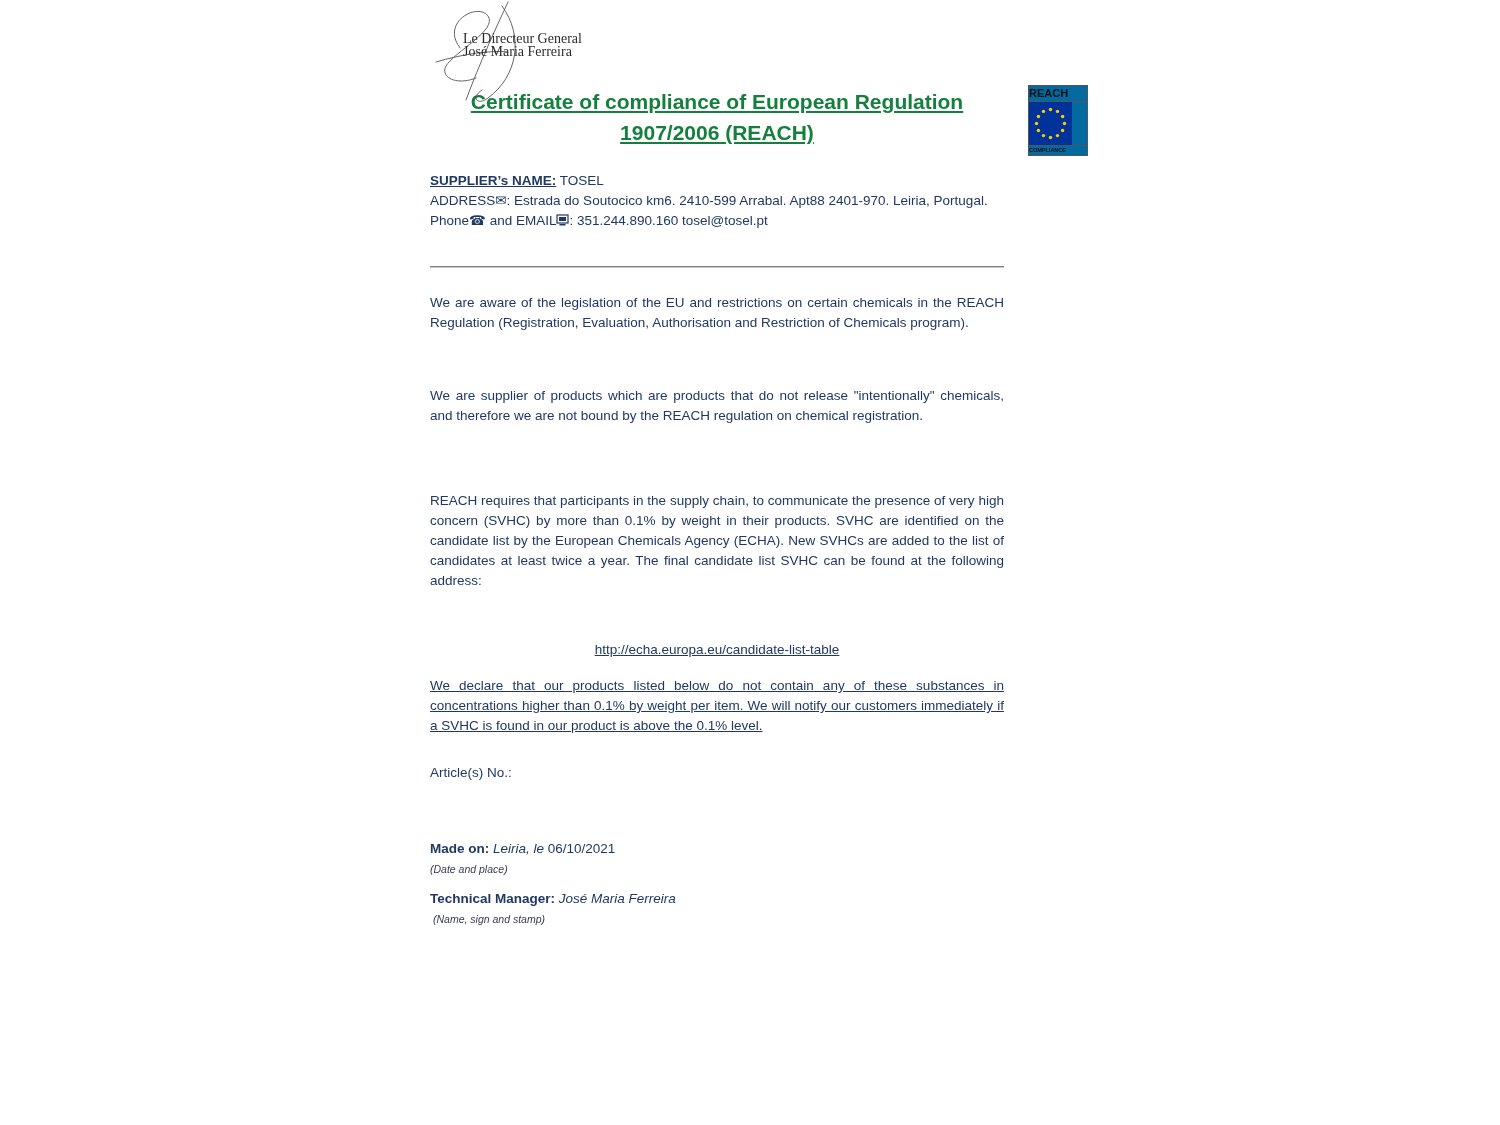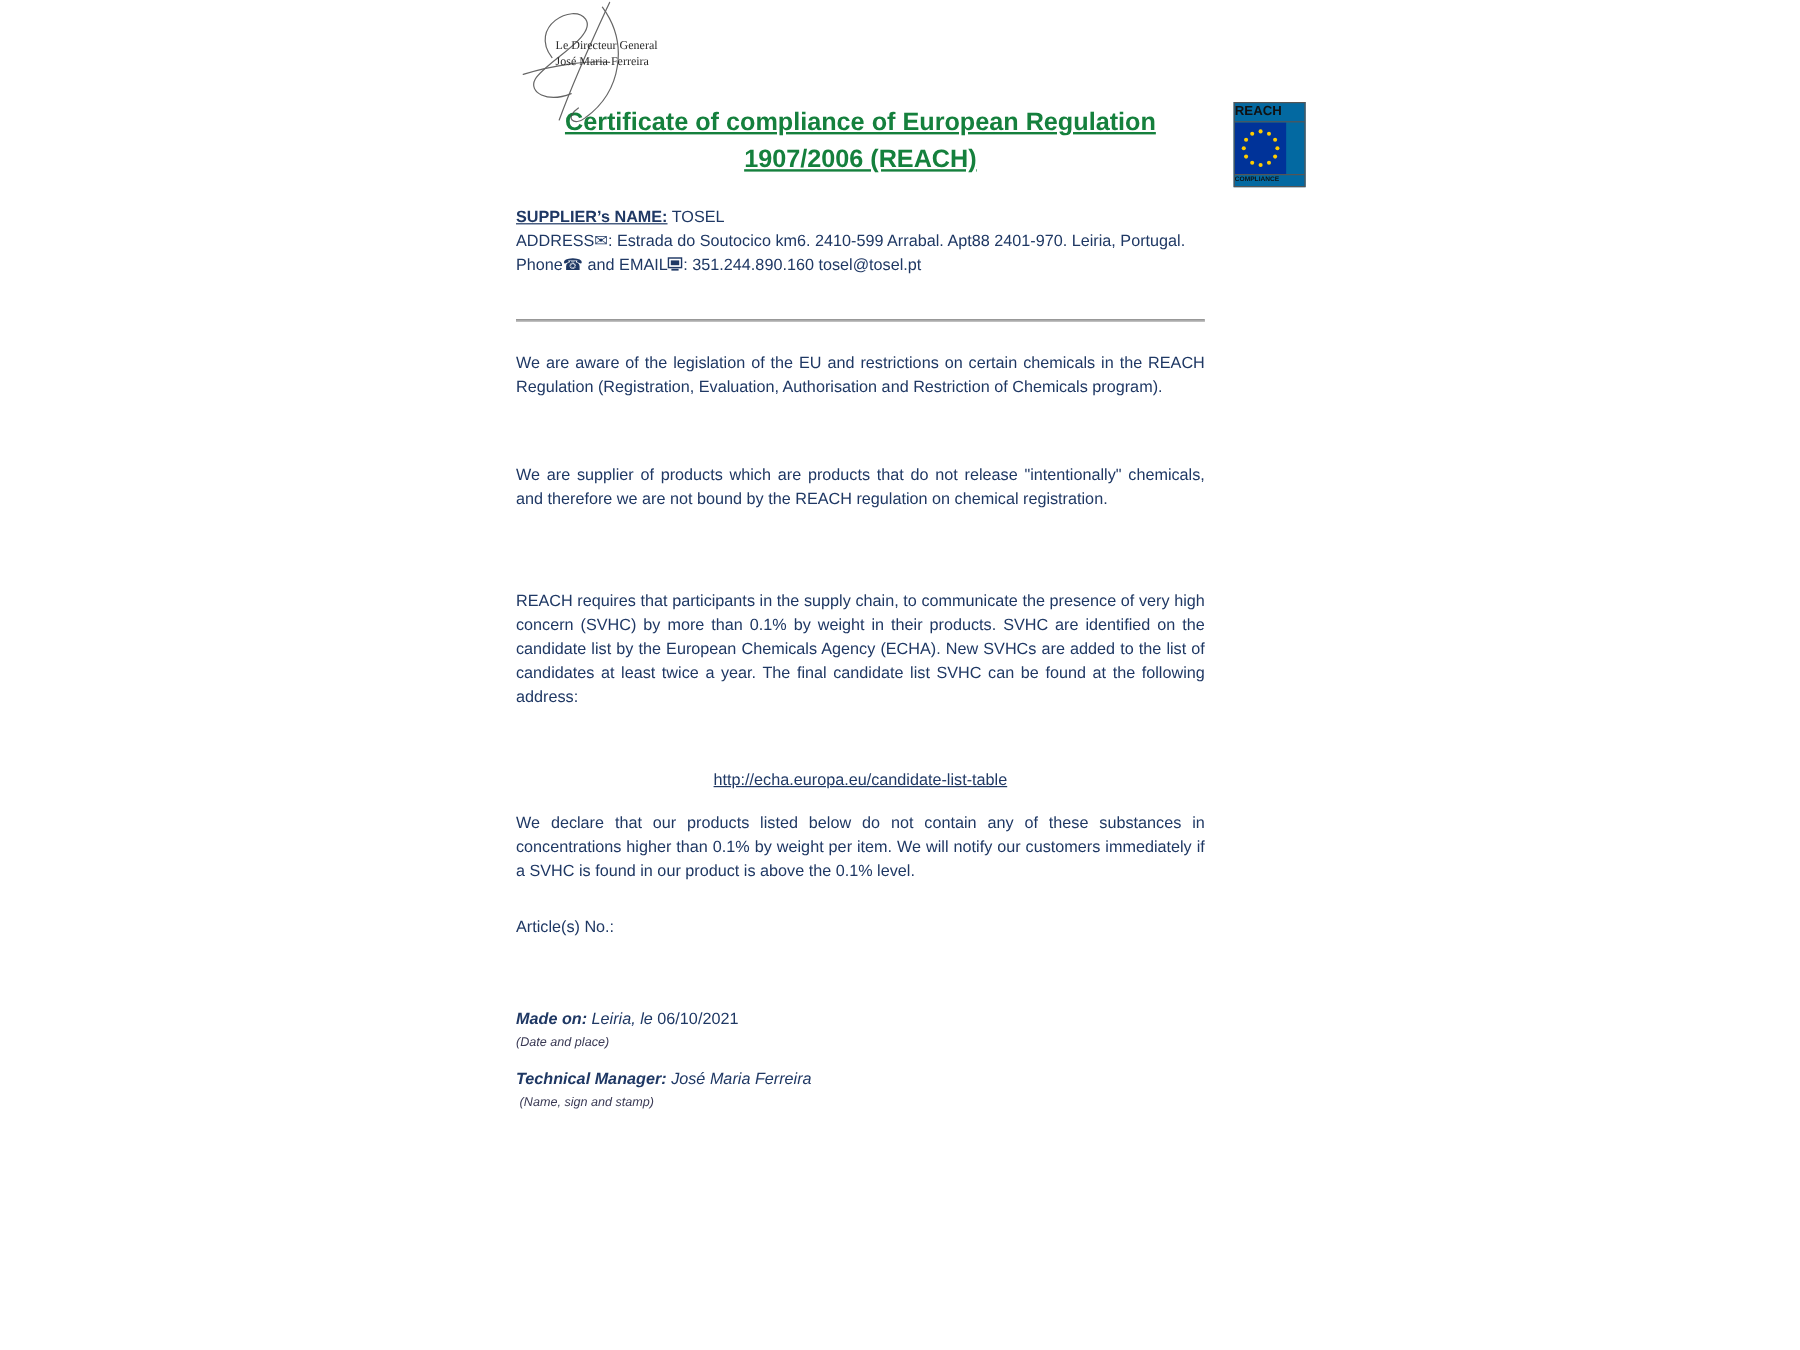--- a/index.html
+++ b/index.html
@@ -27,42 +27,42 @@
   .monitor-icon svg { vertical-align:-1px; }
 
   
   .divider { top:266px; height:2px; background:#7f7f7f; border-bottom:1px solid #c9c9c9; }
 
   
   .para { text-align:justify; }
   .para1 { top:293px; }
   .para2 { top:386px; }
   .para3 { top:491px; }
-  .para4 { top:676px; }
+  .para4 { top:676px;text-decoration:underline; }
 
   .link-line { top:640px; text-align:center; }
   .link-line a { color:#1f3864; text-decoration:underline; cursor:pointer; }
 
   .articles { top:763px; }
 
   
   .made-on { top:839px; }
-  .bold-navy { font-weight:bold; color:#1f3864;font-style:italic; }
+  .bold-navy { font-weight:bold; color:#1f3864; }
   .italic { font-style:italic;margin-top:40px; }
   .small-note { font-size:10.5px; font-style:italic; color:#3a3a55; line-height:13px; }
   .date-note { top:863px; }
   .manager { top:889px; }
   .sign-note { top:913px; left:3px; }
 
   
   .signature { top:948px; left:2px; width:180px; height:115px; }
   .signature svg { position:absolute; left:0; top:0; }
   .stamp-text {
     position:absolute; left:33px; top:32px;
-    font-family:"Liberation Serif", serif; font-size:10px; line-height:13px;
+    font-family:"Liberation Serif", serif; font-size:14px; line-height:13px;
     color:#2b2b2b; font-style:normal;
   }
 
   
   .reach-logo {
     position:absolute; left:1028px; top:85px; width:60px;
     border:1px solid #555; background:#0369a1; text-align:left;
   }
   .reach-logo .logo-top {
     font-weight:bold; font-size:11px; line-height:15px; color:#111;

